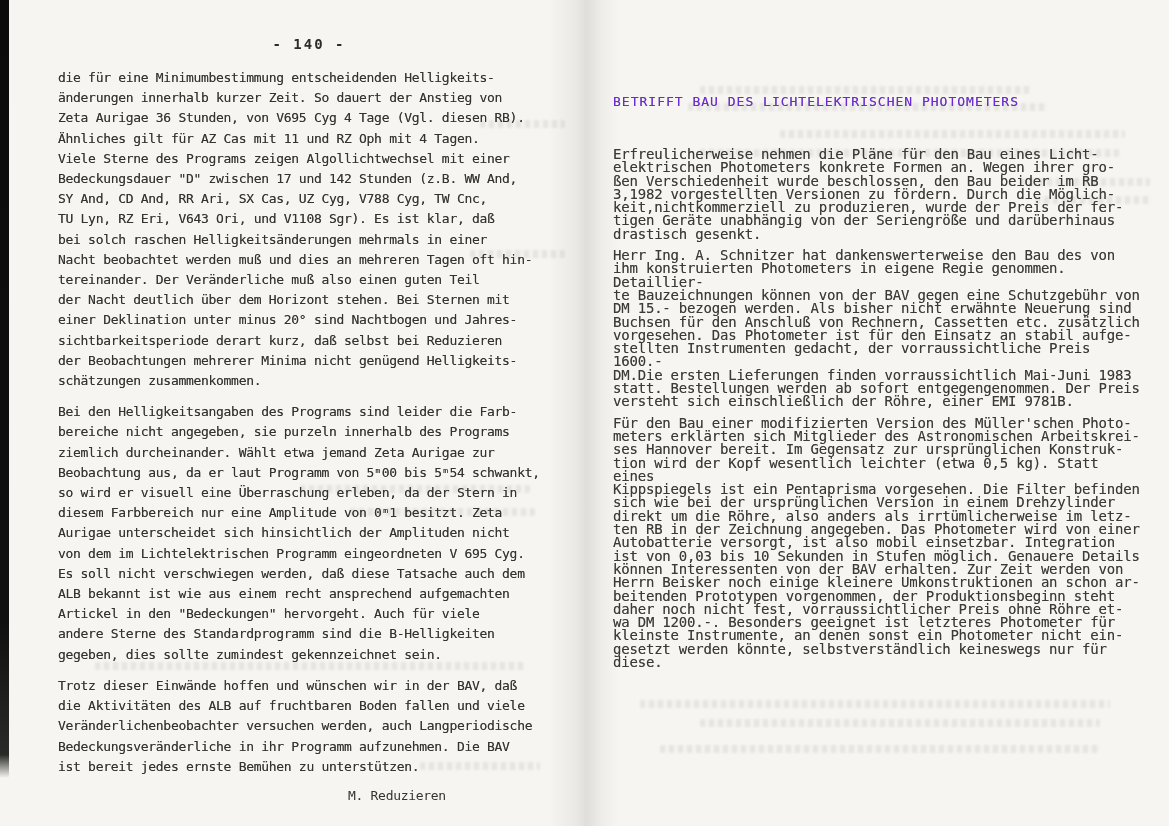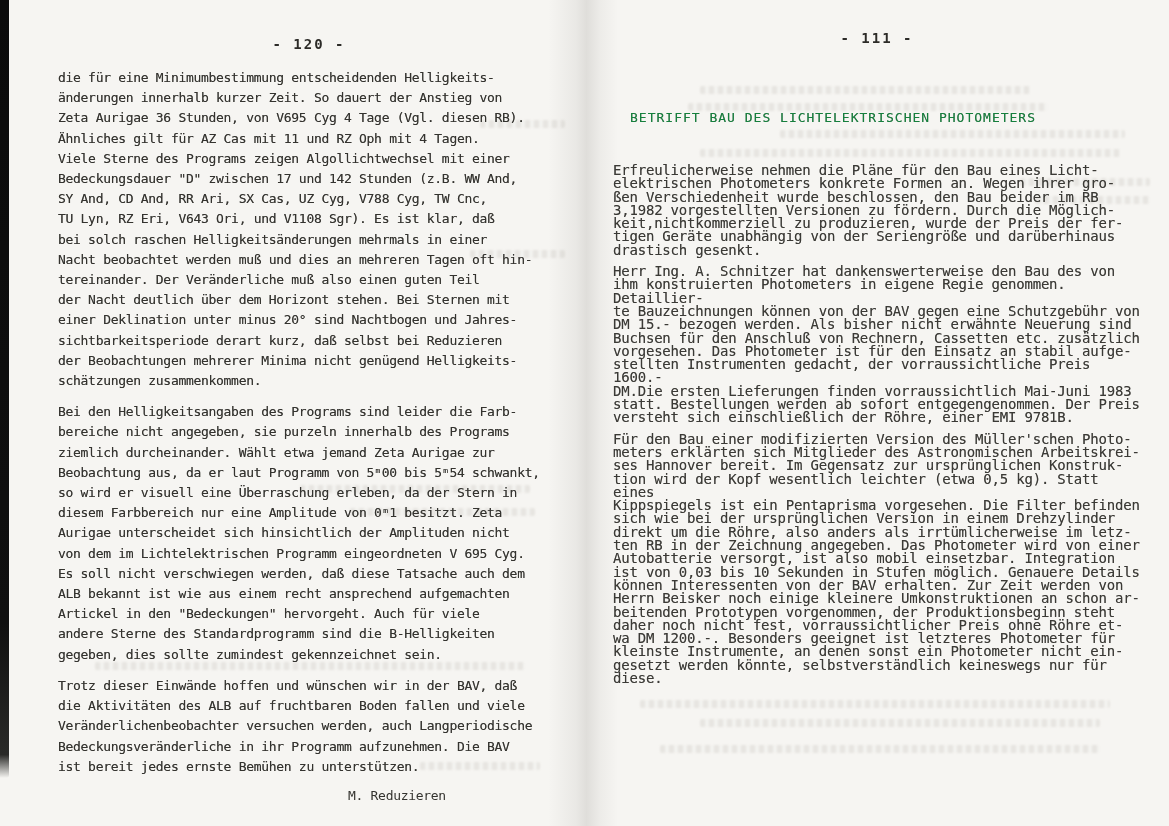--- a/index.html
+++ b/index.html
@@ -36,21 +36,21 @@
     color:#2c2b28;
   }
   .page-left .body{margin-top:16px;}
   .page-left .para{
     font-size:13px;line-height:20.2px;letter-spacing:-0.3px;
     white-space:pre-line;margin:0 0 11px 0;
     text-shadow:0 0 0.4px rgba(44,43,40,0.55);
   }
   .signature{margin:6px 0 0 290px;font-size:13px;letter-spacing:-0.3px;}
   .doc-title{
-    margin:64px 0 0 17px;font-size:13px;letter-spacing:1px;color:#15803d;
+    margin:64px 0 0 0;font-size:13px;letter-spacing:1px;color:#6d28d9;
     text-shadow:0 0 0.4px rgba(44,43,40,0.5);
     white-space:nowrap;
   }
   .page-right .body{margin-top:39px;}
   .page-right .para{
     font-size:14px;line-height:13.3px;letter-spacing:-0.2px;
     white-space:pre-line;margin:0 0 8px 0;
     color:#3b3a36;
     text-shadow:0 0 0.4px rgba(50,49,45,0.5);
   }
@@ -71,21 +71,21 @@
 <div class="ghost" style="left:700px;top:719px;width:400px"></div>
 <div class="ghost" style="left:660px;top:745px;width:440px"></div>
 <div class="ghost" style="left:480px;top:120px;width:85px"></div>
 <div class="ghost" style="left:470px;top:250px;width:95px"></div>
 <div class="ghost" style="left:300px;top:485px;width:230px"></div>
 <div class="ghost" style="left:350px;top:508px;width:185px"></div>
 <div class="ghost" style="left:95px;top:662px;width:430px"></div>
 <div class="ghost" style="left:420px;top:762px;width:120px"></div>
 
 <div class="page page-left">
-  <div class="page-head">- 120 -</div>
+  <div class="page-head">- 140 -</div>
   <div class="body">
     <div class="para">die für eine Minimumbestimmung entscheidenden Helligkeits-
 änderungen innerhalb kurzer Zeit. So dauert der Anstieg von
 Zeta Aurigae 36 Stunden, von V695 Cyg 4 Tage (Vgl. diesen RB).
 Ähnliches gilt für AZ Cas mit 11 und RZ Oph mit 4 Tagen.
 Viele Sterne des Programs zeigen Algollichtwechsel mit einer
 Bedeckungsdauer "D" zwischen 17 und 142 Stunden (z.B. WW And,
 SY And, CD And, RR Ari, SX Cas, UZ Cyg, V788 Cyg, TW Cnc,
 TU Lyn, RZ Eri, V643 Ori, und V1108 Sgr). Es ist klar, daß
 bei solch raschen Helligkeitsänderungen mehrmals in einer
@@ -112,21 +112,20 @@
     <div class="para">Trotz dieser Einwände hoffen und wünschen wir in der BAV, daß
 die Aktivitäten des ALB auf fruchtbaren Boden fallen und viele
 Veränderlichenbeobachter versuchen werden, auch Langperiodische
 Bedeckungsveränderliche in ihr Programm aufzunehmen. Die BAV
 ist bereit jedes ernste Bemühen zu unterstützen.</div>
     <div class="signature">M. Reduzieren</div>
   </div>
 </div>
 
 <div class="page page-right">
-  <div class="page-head">- 111 -</div>
   <div class="doc-title">BETRIFFT BAU DES LICHTELEKTRISCHEN PHOTOMETERS</div>
   <div class="body">
     <div class="para">Erfreulicherweise nehmen die Pläne für den Bau eines Licht-
 elektrischen Photometers konkrete Formen an. Wegen ihrer gro-
 ßen Verschiedenheit wurde beschlossen, den Bau beider im RB
 3,1982 vorgestellten Versionen zu fördern. Durch die Möglich-
 keit,nichtkommerziell zu produzieren, wurde der Preis der fer-
 tigen Geräte unabhängig von der Seriengröße und darüberhinaus
 drastisch gesenkt.</div>
     <div class="para">Herr Ing. A. Schnitzer  hat dankenswerterweise den Bau des von

